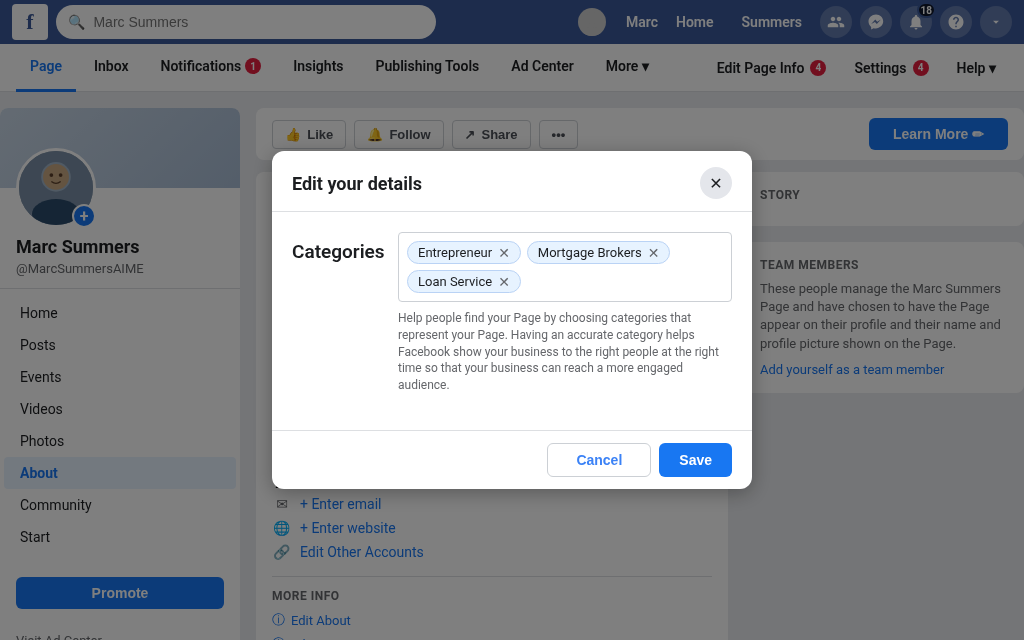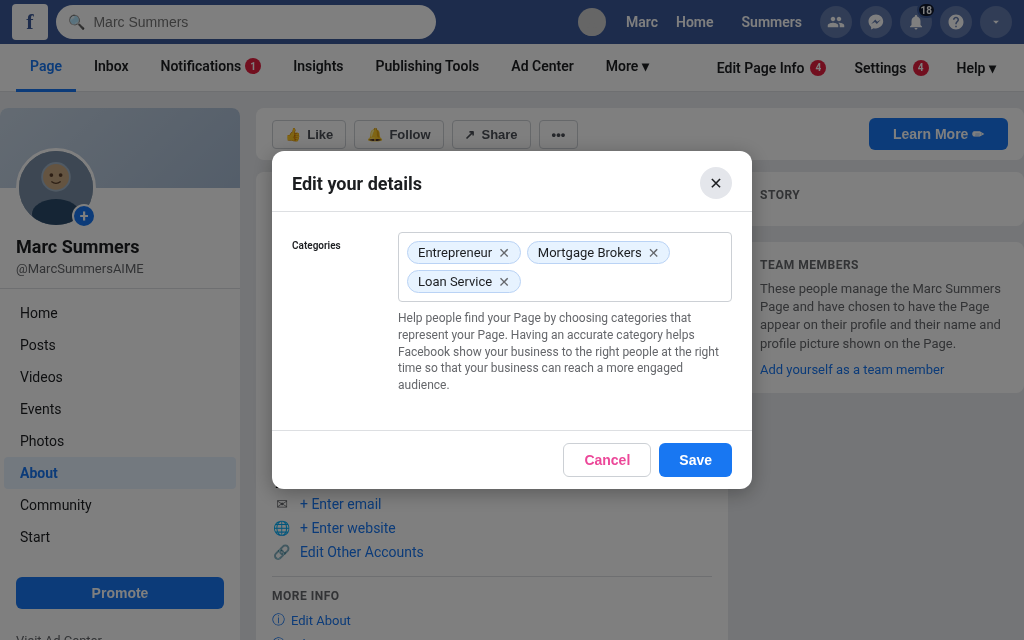--- a/index.html
+++ b/index.html
@@ -279,21 +279,21 @@
     .modal-close {
       width: 32px; height: 32px; border-radius: 50%;
       background: #e4e6eb; border: none; cursor: pointer;
       display: flex; align-items: center; justify-content: center;
       font-size: 16px; color: #1c1e21;
     }
     .modal-body { padding: 20px; }
     .modal-field-row {
       display: flex; align-items: flex-start; gap: 16px; margin-bottom: 16px;
     }
-    .modal-field-label { font-size: 10px; font-weight: 600; width: 90px; flex-shrink: 0; padding-top: 8px; }
+    .modal-field-label { font-size: 19px; font-weight: 600; width: 90px; flex-shrink: 0; padding-top: 8px; }
     .modal-field-content { flex: 1; }
     .tags-input-box {
       border: 1px solid #ccd0d5;
       border-radius: 4px;
       padding: 8px;
       display: flex; flex-wrap: wrap; gap: 6px; align-items: center;
       min-height: 48px;
     }
     .tag {
       display: flex; align-items: center; gap: 4px;
@@ -314,25 +314,25 @@
     }
     .modal-hint-text {
       font-size: 12px; color: #65676b; line-height: 1.4; margin-top: 8px;
     }
     .modal-footer {
       padding: 12px 20px;
       border-top: 1px solid #dddfe2;
       display: flex; justify-content: flex-end; gap: 8px;
     }
     .modal-cancel-btn {
-      padding: 8px 20px;
+      padding: 8px 28px;
       border: 1px solid #ccd0d5;
       border-radius: 6px;
       background: #fff;
-      font-size: 14px; font-weight: 600; color: #ec4899;
+      font-size: 14px; font-weight: 600; color: #3b82f6;
       cursor: pointer;
     }
     .modal-save-btn {
       padding: 8px 20px;
       border: none; border-radius: 6px;
       background: #1877f2; color: #fff;
       font-size: 14px; font-weight: 600;
       cursor: pointer;
     }
 
@@ -434,22 +434,22 @@
           </svg>
         </div>
         <div class="avatar-add-btn">+</div>
       </div>
       <div class="sidebar-name">Marc Summers</div>
       <div class="sidebar-handle">@MarcSummersAIME</div>
       <div class="sidebar-divider"></div>
       <nav class="sidebar-menu">
         <div class="sidebar-menu-item">Home</div>
         <div class="sidebar-menu-item">Posts</div>
+        <div class="sidebar-menu-item">Events</div>
         <div class="sidebar-menu-item">Videos</div>
-        <div class="sidebar-menu-item">Events</div>
         <div class="sidebar-menu-item">Photos</div>
         <div class="sidebar-menu-item active">About</div>
         <div class="sidebar-menu-item">Community</div>
         <div class="sidebar-menu-item">Start</div>
       </nav>
       <button class="sidebar-promote-btn">Promote</button>
       <span class="sidebar-visit-link">Visit Ad Center</span>
     </div>
   </aside>
 

